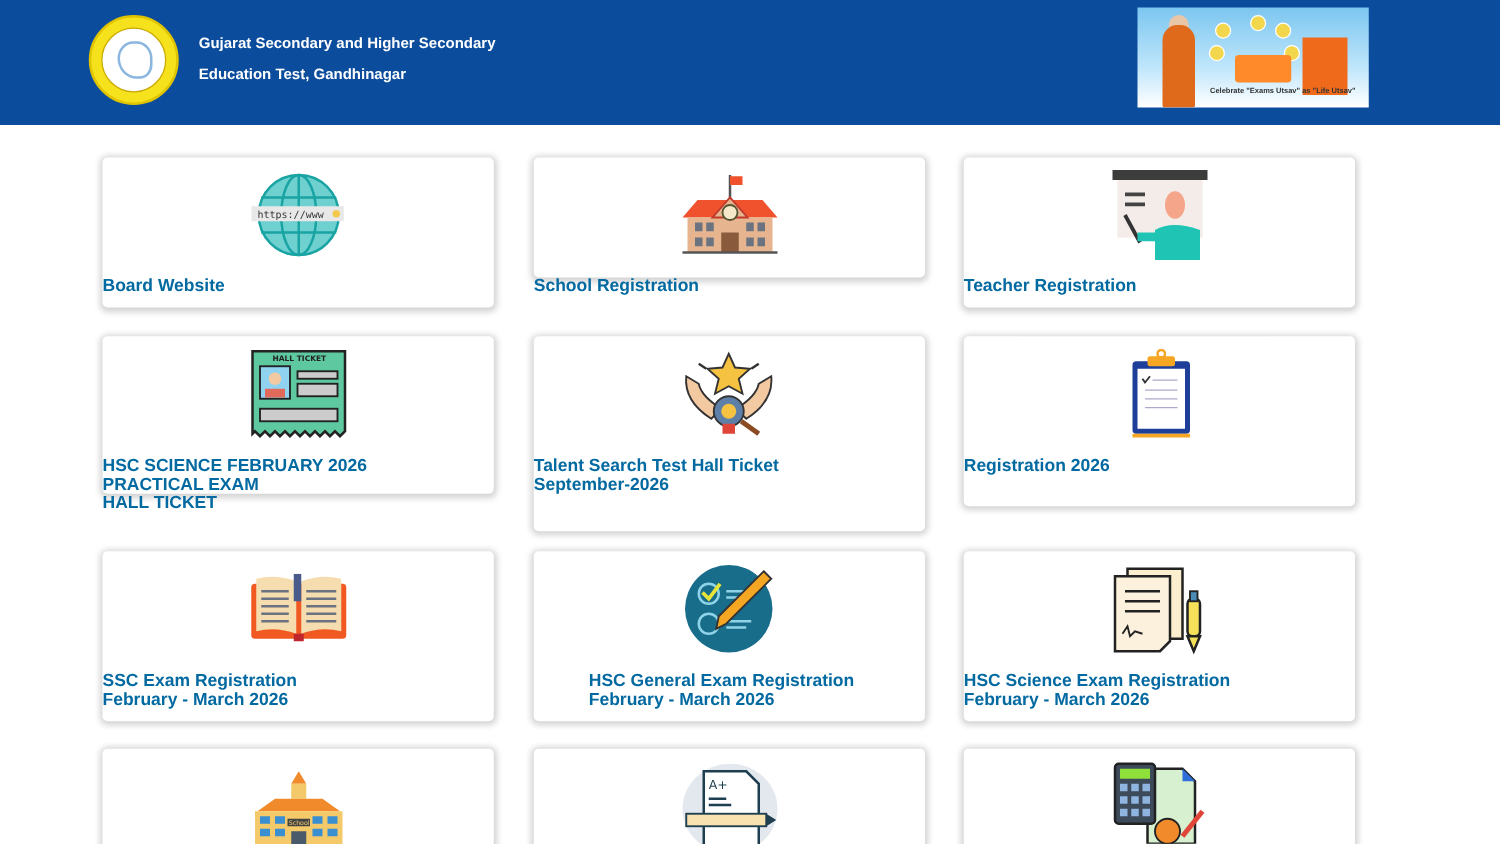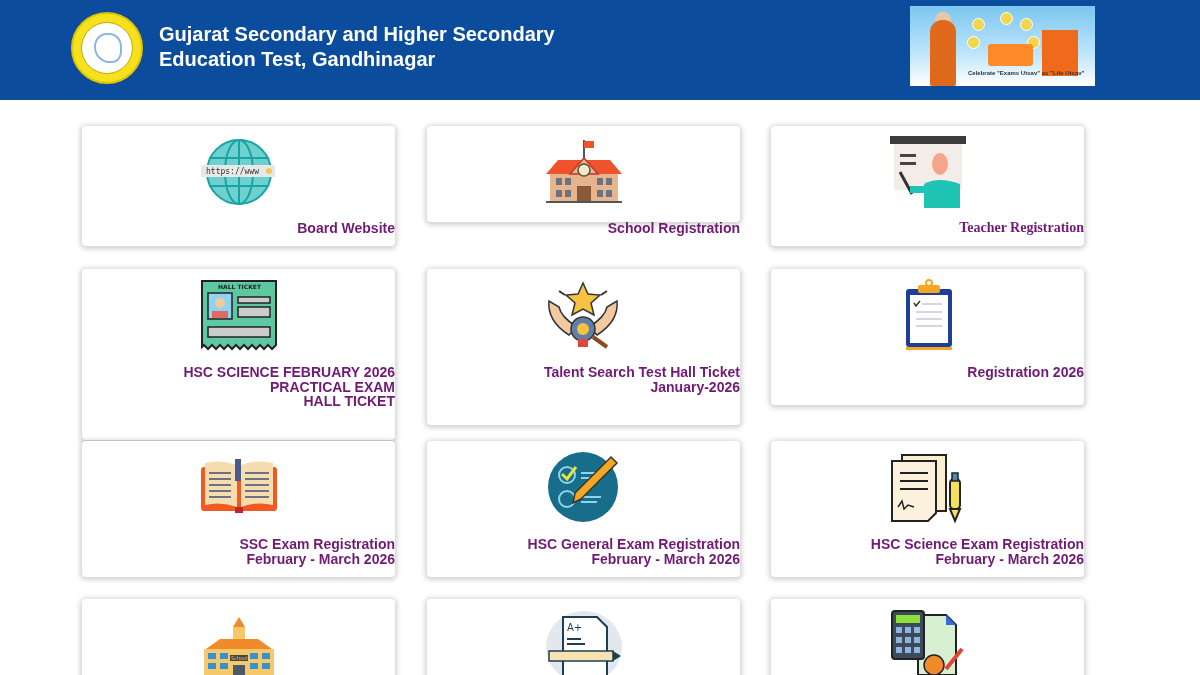--- a/index.html
+++ b/index.html
@@ -1,32 +1,32 @@
 <!DOCTYPE html>
 <html><head>
 <meta charset="utf-8">
 <style>
   * { box-sizing: border-box; margin: 0; padding: 0; }
   html, body { width: 1200px; height: 675px; overflow: hidden; background: #ffffff; font-family: "Liberation Sans", sans-serif; }
   .header { position: absolute; left: 0; top: 0; width: 1200px; height: 100px; background: #0b4c9c; }
   .logo { position: absolute; left: 71px; top: 12px; width: 72px; height: 72px; border-radius: 50%; background: #f5e21c; border: 2px solid #e0c400; }
   .logo-inner { position: absolute; left: 8px; top: 8px; width: 52px; height: 52px; border-radius: 50%; background: #ffffff; border: 1px solid #c9a800; }
   .logo-swan { position: absolute; left: 12px; top: 10px; width: 28px; height: 30px; border: 2px solid #8ab6e0; border-radius: 50% 50% 40% 60%; }
-  .title { position: absolute; left: 159px; top: 22px; color: #ffffff; font-weight: bold; font-size: 20px; line-height: 25px; }
+  .title { position: absolute; left: 159px; top: 22px; color: #ffffff; font-weight: bold; font-size: 12px; line-height: 25px; }
   .banner { position: absolute; left: 910px; top: 6px; width: 185px; height: 80px; background: linear-gradient(180deg,#7cc6f0 0%,#bfe6fb 60%,#ffffff 100%); overflow: hidden; }
   .banner-person { position: absolute; left: 20px; top: 14px; width: 26px; height: 66px; background: #e06a1c; border-radius: 12px 12px 2px 2px; }
   .banner-person-head { position: absolute; left: 25px; top: 6px; width: 16px; height: 16px; border-radius: 50%; background: #e8c7a8; }
   .banner-logo { position: absolute; left: 78px; top: 38px; width: 45px; height: 22px; background: #ff8a2a; border-radius: 3px; }
   .banner-box { position: absolute; left: 132px; top: 24px; width: 36px; height: 46px; background: #f06a1c; }
   .banner-text { position: absolute; left: 58px; top: 64px; font-size: 6px; color: #333; font-weight: bold; }
   .banner-face { position: absolute; width: 13px; height: 13px; border-radius: 50%; background: #f2d64b; border: 1px solid #fff; }
 
   .card { position: absolute; width: 313px; background: #ffffff; border-radius: 4px; box-shadow: 0 1px 5px 2px rgba(0,0,0,0.18); cursor: pointer; }
   .card .icon { position: absolute; left: 50%; transform: translateX(-50%); }
-  .card .label { position: absolute; left: 0; width: 100%; text-align: right; color: #701a75; font-weight: bold; font-size: 14px; line-height: 14.5px; }
+  .card .label { position: absolute; left: 0; width: 100%; text-align: left; color: #0369a1; font-weight: bold; font-size: 14px; line-height: 14.5px; }
 </style>
 </head>
 <body>
 
 <div class="header">
   <div class="logo">
     <div class="logo-inner">
         <div class="logo-swan"></div>
       </div>
   </div>
@@ -92,26 +92,26 @@
   <svg class="icon" style="top:10px;" width="80" height="72" viewBox="0 0 80 72">
     <rect x="2" y="0" width="76" height="8" fill="#3d3d3d"></rect>
     <rect x="6" y="8" width="68" height="46" fill="#f3ece8"></rect>
     <rect x="12" y="18" width="16" height="3" fill="#444"></rect>
     <rect x="12" y="26" width="16" height="3" fill="#444"></rect>
     <ellipse cx="52" cy="28" rx="8" ry="11" fill="#f4a58a"></ellipse>
     <path d="M36,72 L36,48 Q50,40 72,48 L72,72 Z" fill="#1fc4b4"></path>
     <line x1="12" y1="36" x2="24" y2="58" stroke="#333" stroke-width="3"></line>
     <rect x="22" y="50" width="16" height="7" fill="#1fc4b4"></rect>
   </svg>
-  <div class="label" style="top:95px;font-family:Liberation Serif, serif;">
+  <div class="label" style="top:95px;">
     <div>Teacher Registration</div>
   </div>
 </div>
 
-<div class="card" style="left:82px;top:269px;height:171px;">
+<div class="card" style="left:82px;top:269px;height:126px;">
   <svg class="icon" style="top:10px;" width="78" height="72" viewBox="0 0 78 72">
     <path d="M2,2 H76 V66 L72,70 L68,66 L64,70 L60,66 L56,70 L52,66 L48,70 L44,66 L40,70 L36,66 L32,70 L28,66 L24,70 L20,66 L16,70 L12,66 L8,70 L4,66 L2,68 Z" fill="#5ec8a0" stroke="#222" stroke-width="2"></path>
     <text x="18" y="10" font-size="6" font-weight="bold" font-family="DejaVu Sans, sans-serif" fill="#222">HALL TICKET</text>
     <rect x="8" y="14" width="24" height="26" fill="#8fd3f0" stroke="#222" stroke-width="1.5"></rect>
     <circle cx="20" cy="24" r="5" fill="#f2c9a0"></circle>
     <rect x="12" y="32" width="16" height="7" fill="#e26a5a"></rect>
     <rect x="38" y="18" width="32" height="6" fill="#ccc" stroke="#222" stroke-width="1.5"></rect>
     <rect x="38" y="28" width="32" height="10" fill="#ccc" stroke="#222" stroke-width="1.5"></rect>
     <rect x="8" y="48" width="62" height="10" fill="#ccc" stroke="#222" stroke-width="1.5"></rect>
   </svg>
@@ -129,21 +129,21 @@
     <line x1="62" y1="14" x2="56" y2="18" stroke="#333" stroke-width="2"></line>
     <path d="M4,24 Q2,44 24,58 L32,50 Q16,40 14,30 Z" fill="#f3c9a2" stroke="#333" stroke-width="1.5"></path>
     <path d="M72,24 Q74,44 52,58 L44,50 Q60,40 62,30 Z" fill="#f3c9a2" stroke="#333" stroke-width="1.5"></path>
     <circle cx="38" cy="52" r="12" fill="#5d7fa8" stroke="#333" stroke-width="1.5"></circle>
     <circle cx="38" cy="52" r="6" fill="#f5c242"></circle>
     <rect x="33" y="62" width="10" height="8" fill="#e0453a"></rect>
     <line x1="48" y1="60" x2="62" y2="70" stroke="#8a4a22" stroke-width="4"></line>
   </svg>
   <div class="label" style="top:96px;">
     <div>Talent Search Test Hall Ticket</div>
-    <div>January-2026</div>
+    <div>September-2026</div>
   </div>
 </div>
 
 <div class="card" style="left:771px;top:269px;height:136px;">
   <svg class="icon" style="top:10px;" width="60" height="72" viewBox="0 0 60 72">
     <rect x="8" y="10" width="46" height="58" rx="3" fill="#1d3f99"></rect>
     <rect x="12" y="16" width="38" height="48" fill="#ffffff"></rect>
     <rect x="20" y="6" width="22" height="8" rx="2" fill="#f5a623"></rect>
     <circle cx="31" cy="4" r="3" fill="none" stroke="#f5a623" stroke-width="2"></circle>
     <path d="M16,24 L18,27 L22,22" stroke="#333" stroke-width="1.5" fill="none"></path>

